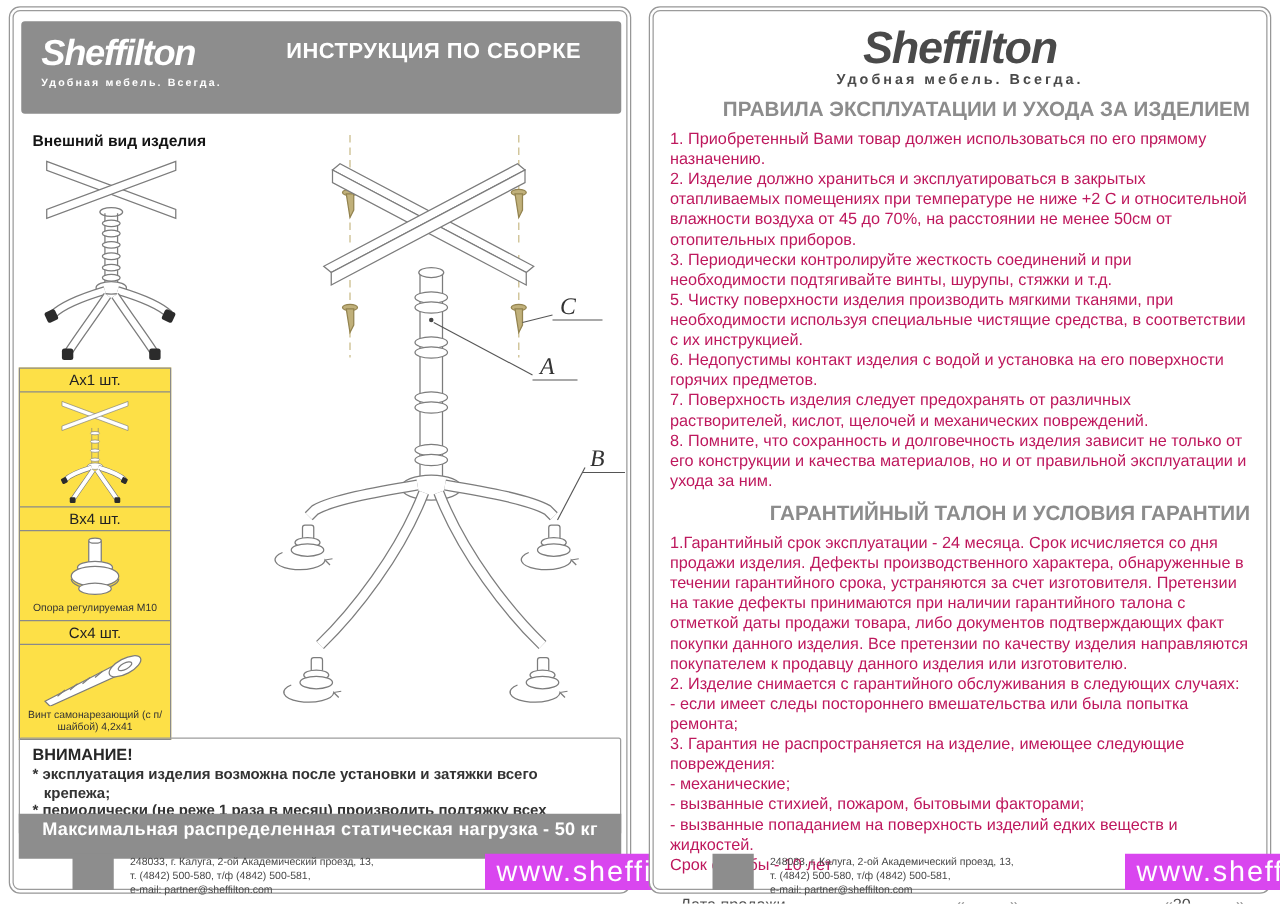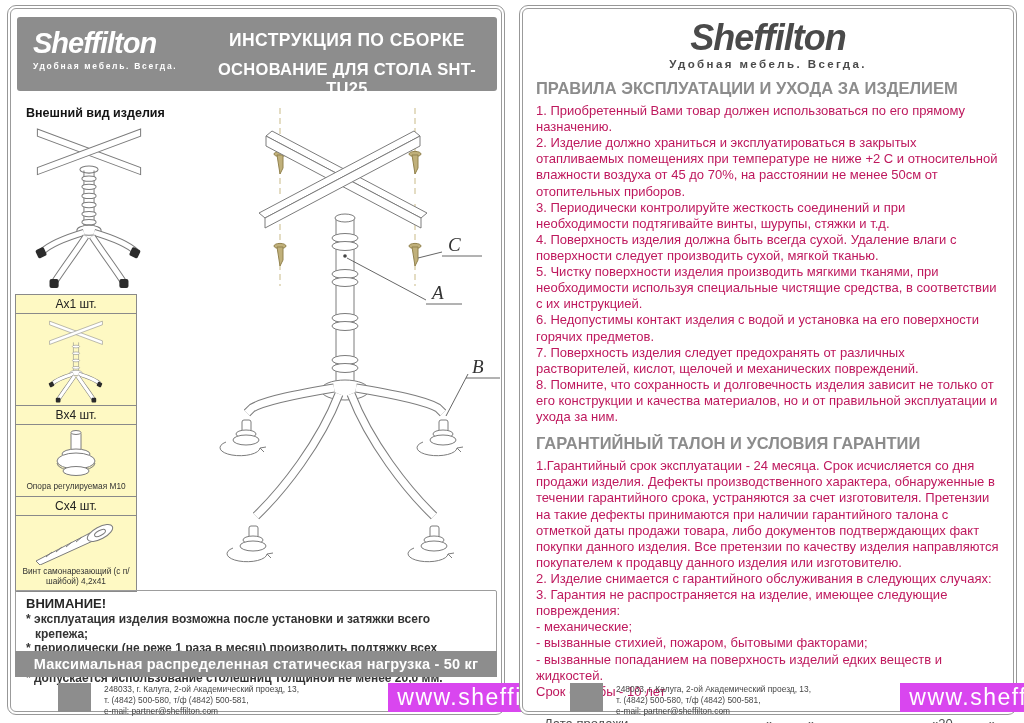--- a/index.html
+++ b/index.html
@@ -17,52 +17,52 @@
   .logo-txt{font-size:29px;font-weight:bold;letter-spacing:-1px;line-height:1;font-style:italic;}
   .logo-tag{font-size:8.5px;font-weight:bold;letter-spacing:1.7px;margin-top:3px;}
   .hdr-titles{position:absolute;left:188px;right:8px;top:13px;text-align:center;color:#fff;}
   .hdr-t1{font-size:17.5px;font-weight:bold;letter-spacing:.4px;}
   .hdr-t2{font-size:16.5px;font-weight:bold;letter-spacing:.3px;margin-top:9px;}
 
   .appearance-lbl{position:absolute;left:18px;top:100px;font-size:12.5px;font-weight:bold;color:#141414;}
   .small-draw{position:absolute;left:14px;top:115px;}
 
   
-  .parts-box{position:absolute;left:7px;top:288px;width:122px;border:1px solid #8a8a8a;background:#fef9c3;box-sizing:border-box;}
+  .parts-box{position:absolute;left:7px;top:288px;width:122px;border:1px solid #8a8a8a;background:#fde047;box-sizing:border-box;}
   .part-h{border-bottom:1px solid #8a8a8a;text-align:center;font-size:12px;color:#222;padding:2px 0;}
   .part-h.mid{border-top:1px solid #8a8a8a;}
   .part-img{display:flex;justify-content:center;align-items:center;padding:3px 0 2px;}
   .part-cap{font-size:8.3px;color:#333;text-align:center;line-height:1.2;padding:0 3px 4px;}
 
   
   .diagram{position:absolute;left:140px;top:92px;}
   .dlabel{font-family:"Liberation Serif",serif;font-style:italic;font-size:19px;fill:#333;}
 
   
   .attention{position:absolute;left:7px;top:560px;width:482px;height:78px;border:1.5px solid #9d9d9d;
              border-radius:2px;box-sizing:border-box;padding:5px 10px;margin-top:24px;}
   .att-title{font-size:13px;font-weight:bold;color:#262626;margin-bottom:1px;}
   .att-item{font-size:12px;font-weight:bold;color:#333;line-height:1.22;padding-left:9px;text-indent:-9px;}
 
-  .load-banner{position:absolute;left:7px;top:645px;width:482px;height:26px;background:#8d8d8d;color:#fff;
+  .load-banner{position:absolute;left:7px;top:645px;width:482px;height:36px;background:#8d8d8d;color:#fff;
                font-size:14.5px;font-weight:bold;text-align:center;line-height:26px;letter-spacing:.2px;}
 
   
   .footer{position:absolute;left:7px;top:677px;width:572px;height:29px;display:flex;align-items:stretch;padding-left:43px;}
   .f-square{width:33px;background:#8d8d8d;margin-right:13px;flex:none;}
   .f-addr{flex:1;font-size:8.4px;color:#474747;line-height:1.3;padding-top:1px;}
   .f-www{flex:none;width:242px;background:#d946ef;color:#fff;display:flex;align-items:center;justify-content:center;
          font-size:23px;letter-spacing:1.5px;font-weight:400;}
 
   
   .rp-content{position:absolute;left:10px;right:10px;top:8px;bottom:34px;padding:0 6px;}
   .rp-logo{text-align:center;margin-top:6px;color:#4a4a4a;}
   .rp-logo .logo-txt{font-size:36px;color:#4a4a4a;}
   .rp-logo .logo-tag{font-size:11.5px;color:#4a4a4a;letter-spacing:2.4px;margin-top:2px;}
-  .sec-title{text-align:left;color:#8c8c8c;font-weight:bold;font-size:16.5px;margin:9px 0 5px;}
+  .sec-title{text-align:right;color:#8c8c8c;font-weight:bold;font-size:16.5px;margin:9px 0 5px;}
   .body-text{font-size:13px;color:#be185d;line-height:1.24;margin:0;}
   .date-row{display:flex;justify-content:space-between;margin-top:16px;padding:0 4px 0 8px;
             font-size:13px;color:#4d4d4d;}
 
   svg{display:block;}
   .ln{stroke:#7c7c7c;fill:none;stroke-width:1;}
   .wf{fill:#fff;stroke:#7c7c7c;stroke-width:1;}
 </style>
 </head>
 <body>
@@ -71,21 +71,20 @@
 
   <div class="page" id="page-left">
 
     <div class="hdr-banner">
       <div class="logo-block">
         <div class="logo-txt">Sheffilton</div>
         <div class="logo-tag">Удобная мебель. Всегда.</div>
       </div>
       <div class="hdr-titles">
         <div class="hdr-t1">ИНСТРУКЦИЯ ПО СБОРКЕ</div>
-        <div class="hdr-t2">ОСНОВАНИЕ ДЛЯ СТОЛА SHT-TU25</div>
       </div>
     </div>
 
     <div class="appearance-lbl">Внешний вид изделия</div>
 
     <div class="small-draw">
       <svg width="134" height="168" viewBox="0 0 130 166">
         <path class="wf" d="M14,8 L116,46 L116,53 L14,15 Z"></path>
         <path class="wf" d="M116,8 L14,46 L14,53 L116,15 Z"></path>
         <ellipse class="wf" cx="65" cy="48" rx="9" ry="3.5"></ellipse>
@@ -286,29 +285,29 @@
 
       <div class="rp-logo">
         <div class="logo-txt">Sheffilton</div>
         <div class="logo-tag">Удобная мебель. Всегда.</div>
       </div>
 
       <div class="sec-title">ПРАВИЛА ЭКСПЛУАТАЦИИ И УХОДА ЗА ИЗДЕЛИЕМ</div>
       <p class="body-text">1. Приобретенный Вами товар должен использоваться по его прямому назначению.</p>
       <p class="body-text">2. Изделие должно храниться и эксплуатироваться в закрытых отапливаемых помещениях при температуре не ниже +2 С и относительной влажности воздуха от 45 до 70%, на расстоянии не менее 50см от отопительных приборов.</p>
       <p class="body-text">3. Периодически контролируйте жесткость соединений и при необходимости подтягивайте винты, шурупы, стяжки и т.д.</p>
-      <p class="body-text">4. Поверхность изделия должна быть всегда сухой. Удаление влаги с поверхности следует производить сухой, мягкой тканью.</p>
       <p class="body-text">5. Чистку поверхности изделия производить мягкими тканями, при необходимости используя специальные чистящие средства, в соответствии с их инструкцией.</p>
       <p class="body-text">6. Недопустимы контакт изделия с водой и установка на его поверхности горячих предметов.</p>
       <p class="body-text">7. Поверхность изделия следует предохранять от различных растворителей, кислот, щелочей и механических повреждений.</p>
       <p class="body-text">8. Помните, что сохранность и долговечность изделия зависит не только от его конструкции и качества материалов, но и от правильной эксплуатации и ухода за ним.</p>
 
       <div class="sec-title">ГАРАНТИЙНЫЙ ТАЛОН И УСЛОВИЯ ГАРАНТИИ</div>
       <p class="body-text">1.Гарантийный срок эксплуатации - 24 месяца. Срок исчисляется со дня продажи изделия. Дефекты производственного характера, обнаруженные в течении гарантийного срока, устраняются за счет изготовителя. Претензии на такие дефекты принимаются при наличии гарантийного талона с отметкой даты продажи товара, либо документов подтверждающих факт покупки данного изделия. Все претензии по качеству изделия направляются покупателем к продавцу данного изделия или изготовителю.</p>
       <p class="body-text">2. Изделие снимается с гарантийного обслуживания в следующих случаях:</p>
+      <p class="body-text">- если имеет следы постороннего вмешательства или была попытка ремонта;</p>
       <p class="body-text">3. Гарантия не распространяется на изделие, имеющее следующие повреждения:</p>
       <p class="body-text">- механические;</p>
       <p class="body-text">- вызванные стихией, пожаром, бытовыми факторами;</p>
       <p class="body-text">- вызванные попаданием на поверхность изделий едких веществ и жидкостей.</p>
       <p class="body-text">Срок службы - 10 лет</p>
 
       <div class="date-row">
         <span>Дата продажи</span>
         <span>«_____»________________«20_____»</span>
       </div>

